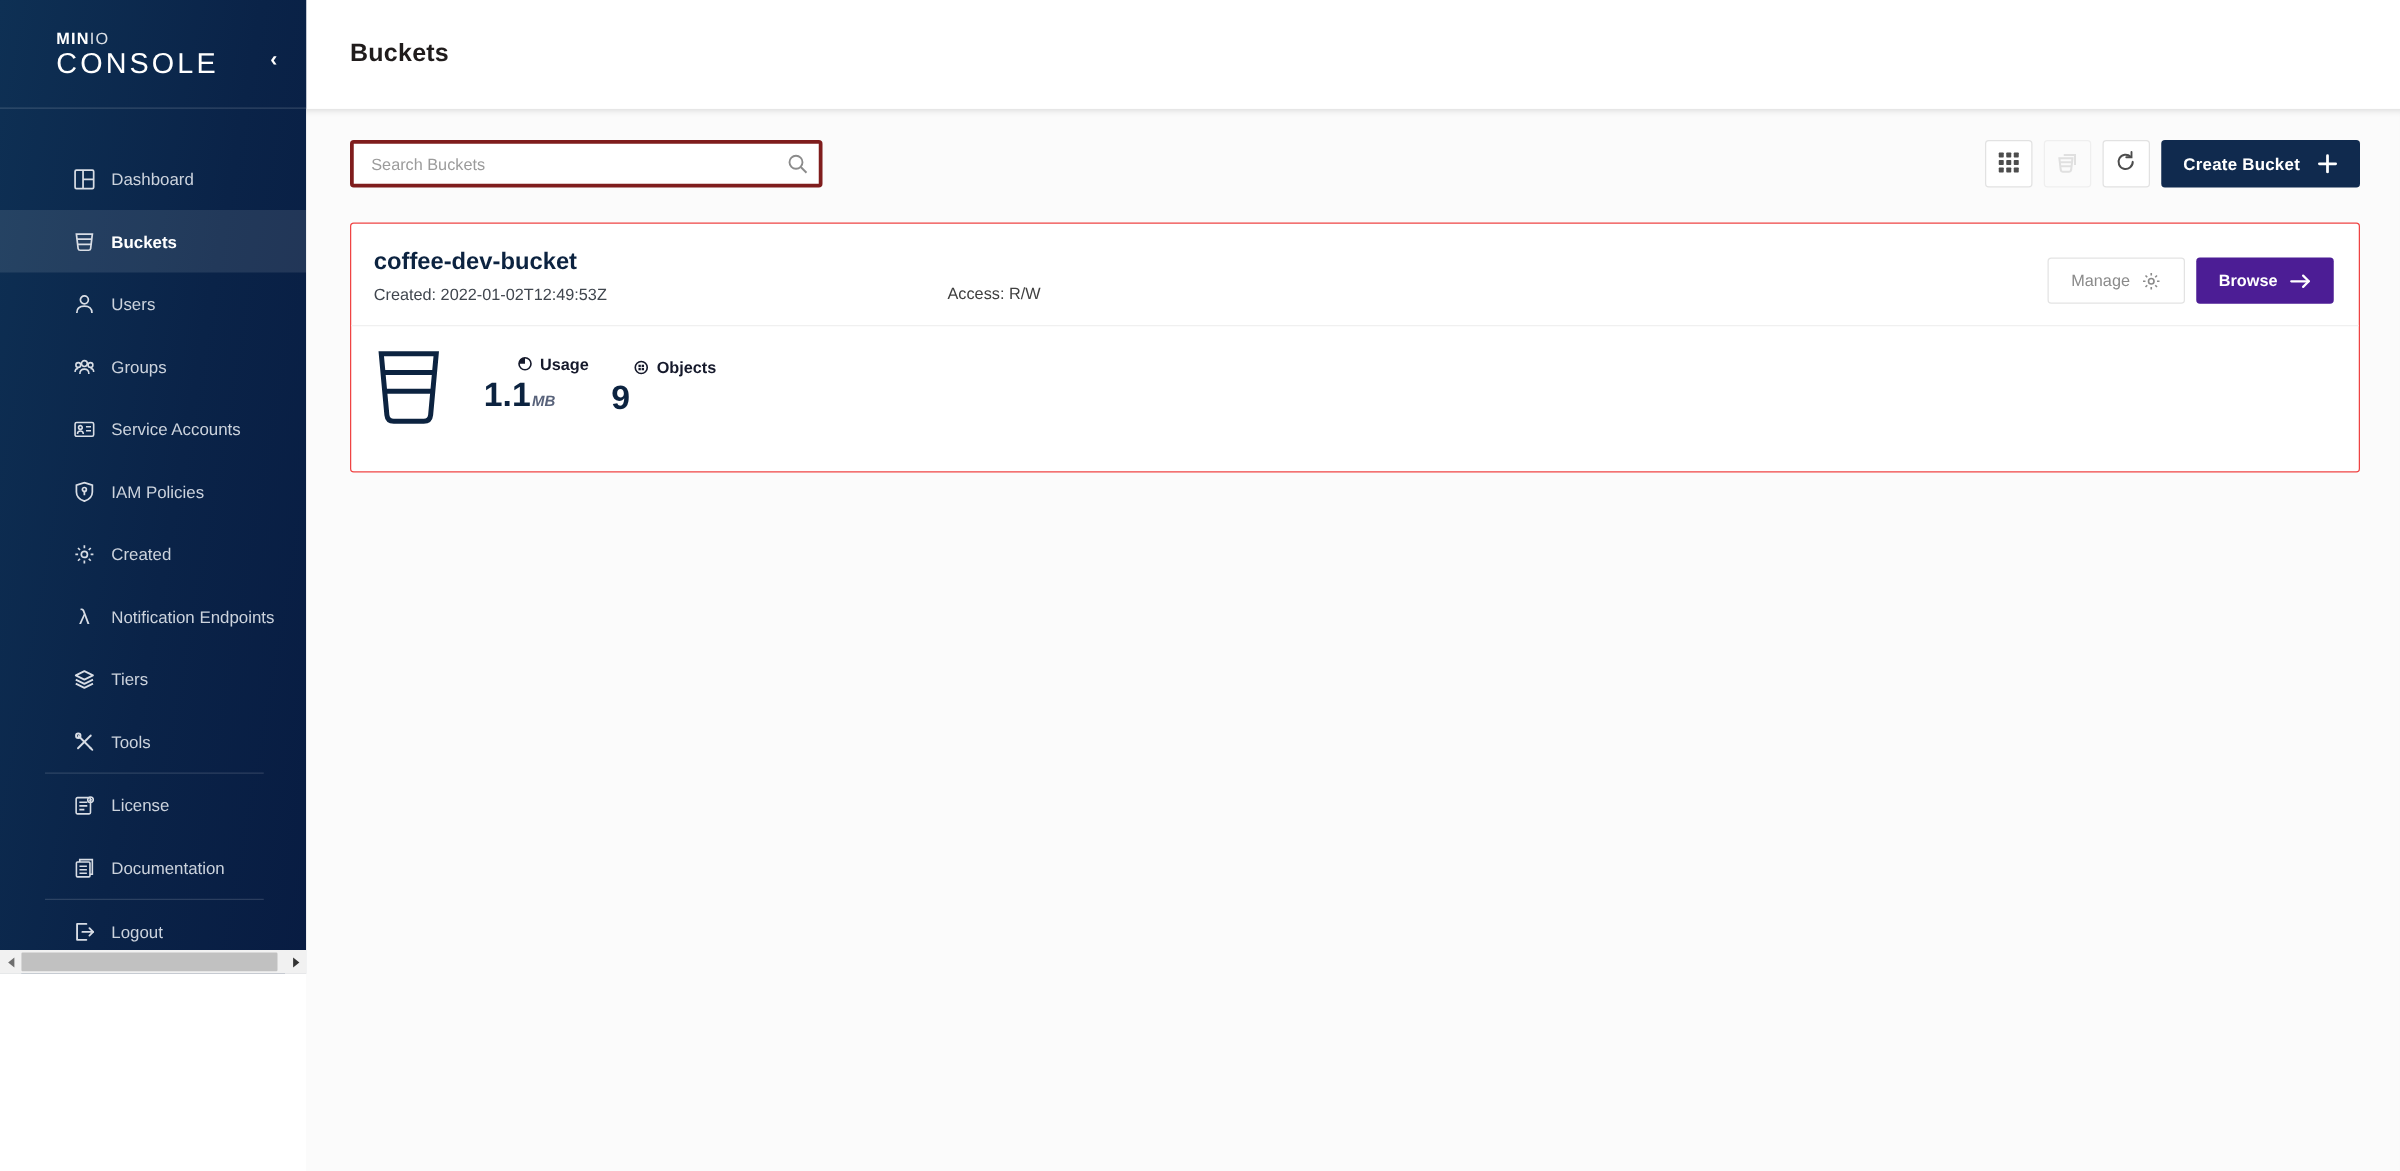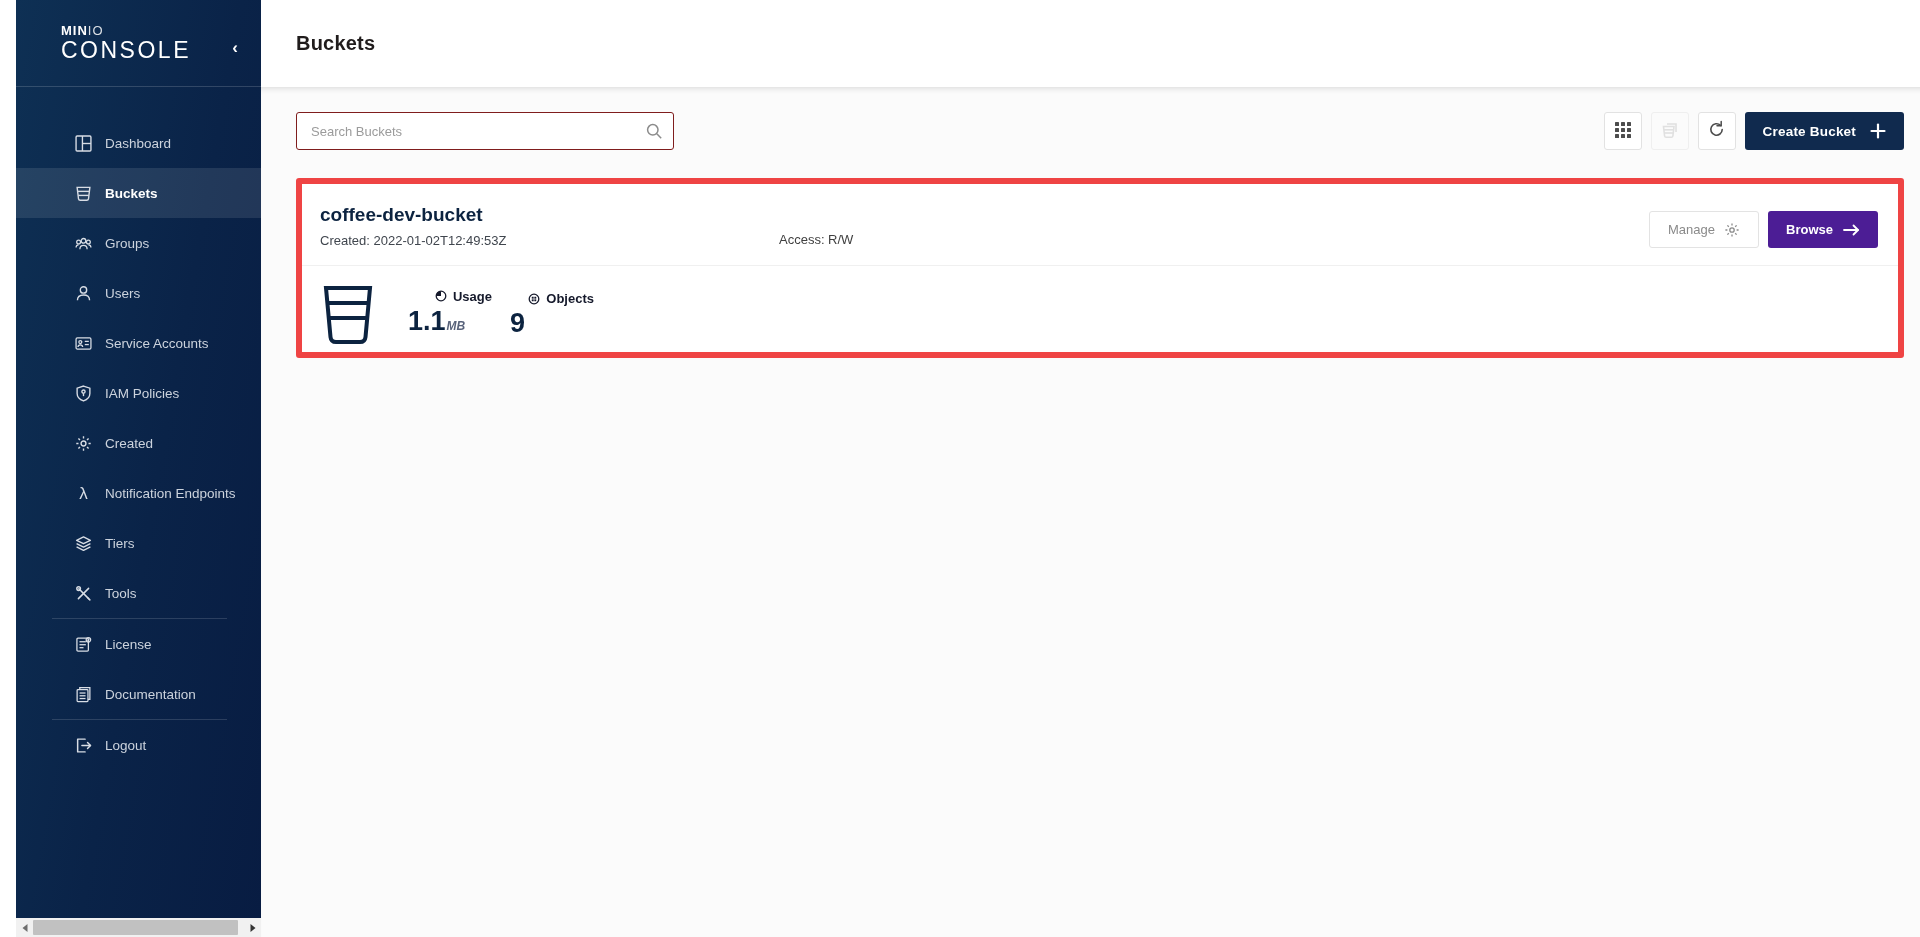--- a/index.html
+++ b/index.html
@@ -1,22 +1,22 @@
 <!DOCTYPE html>
 <html><head>
 <meta charset="utf-8">
 <style>
   * { margin:0; padding:0; box-sizing:border-box; }
   html,body { width:1920px; height:937px; font-family:"Liberation Sans", sans-serif; background:#fff; overflow:hidden; }
   .app { display:flex; width:1920px; height:937px; }
 
   
-  .sidebar { position:relative; width:245px; height:937px; flex:0 0 245px;
+  .sidebar { position:relative; width:245px; height:779px; flex:0 0 245px;
     background:linear-gradient(100deg,#0e3054 0%,#0a2348 55%,#081c42 100%);
-    color:#cfd6e0; display:flex; flex-direction:column;margin-left:16px; }
+    color:#cfd6e0; display:flex; flex-direction:column; }
   .logo-area { height:87px; padding:24px 18px 0 45px; position:relative;
     border-bottom:1px solid rgba(255,255,255,0.16); flex:0 0 87px; }
   .brand-line1 { font-size:13px; letter-spacing:1px; color:#fff; line-height:13px; }
   .brand-bold { font-weight:700; }
   .brand-thin { font-weight:400; opacity:.85; }
   .brand-line2 { font-size:23px; font-weight:300; color:#fff; letter-spacing:2.5px; line-height:26px; }
   .collapse-btn { position:absolute; right:16px; top:38px; width:20px; height:20px;
     background:transparent; border:none; color:#fff; font-size:17px; font-weight:700; cursor:pointer; line-height:20px; }
   .menu { padding-top:31px; flex:1 1 auto; overflow:hidden; }
   .menu-item { display:flex; align-items:center; height:50px; padding-left:59px; cursor:pointer;
@@ -39,36 +39,36 @@
 
   
   .main { flex:1 1 auto; display:flex; flex-direction:column; height:937px; background:#fbfbfb; }
   .header { height:87px; flex:0 0 87px; background:#fff; display:flex; align-items:center; padding-left:35px; }
   .page-title { font-size:20px; font-weight:700; color:#201c1c; letter-spacing:.2px; }
   .body { flex:1 1 auto; position:relative; background:#fbfbfb;
     box-shadow:inset 0 6px 6px -5px rgba(0,0,0,0.15); padding:25px 32px 0 35px; }
 
   .toolbar { display:flex; align-items:center; }
   .search-wrap { position:relative; width:378px; height:38px; }
-  .search-input { width:100%; height:38px; border:1px solid #7f1d1d; border-radius:3px; background:#fff;
+  .search-input { width:100%; height:38px; border:3px solid #7f1d1d; border-radius:3px; background:#fff;
     padding:0 40px 0 14px; font-size:13px; color:#333; font-family:"Liberation Sans",sans-serif; outline:none; }
   .search-input::placeholder { color:#9b9b9b; }
   .search-icon { position:absolute; right:11px; top:10px; width:18px; height:18px; color:#8b8b8b; }
 
   .toolbar-right { margin-left:auto; display:flex; align-items:flex-end; }
   .icon-btn { width:38px; height:38px; border:1px solid #e2e2e2; background:#fff; border-radius:3px;
     display:flex; align-items:center; justify-content:center; cursor:pointer; margin-left:9px; color:#4d4d4d; }
   .icon-btn.disabled { background:#fbfbfb; border-color:#efefef; color:#e0e0e0; cursor:default; }
   .primary-btn { margin-left:9px; height:38px; background:#102a4e; color:#fff; border:none; border-radius:3px;
     font-size:13.5px; font-weight:700; display:flex; align-items:center; cursor:pointer;
     font-family:"Liberation Sans",sans-serif; padding:0 18px; letter-spacing:.2px; }
   .primary-btn .btn-ic { margin-left:14px; display:flex; }
 
   
-  .bucket-card { margin-top:28px; width:1608px; height:180px; background:#fff; border:6px solid #ef4444;
+  .bucket-card { margin-top:28px; width:1608px; height:200px; background:#fff; border:1px solid #ef4444;
     border-radius:3px; position:relative; cursor:pointer; }
   .card-top { height:82px; border-bottom:1px solid #f0f0f0; position:relative; padding:20px 20px 0 18px; }
   .bucket-name { font-size:19px; font-weight:700; color:#0c2340; line-height:22px; }
   .bucket-created { font-size:13px; color:#40464e; margin-top:7px; }
   .bucket-access { position:absolute; left:477px; top:48px; font-size:13px; color:#404040; }
   .card-actions { position:absolute; right:20px; top:27px; display:flex; }
   .manage-btn { width:110px; height:37px; background:#fff; border:1px solid #e3e3e3; border-radius:3px;
     color:#8a8a8a; font-size:13px; display:flex; align-items:center; justify-content:center; cursor:pointer;
     font-family:"Liberation Sans",sans-serif; }
   .manage-btn .btn-ic { margin-left:9px; display:flex; color:#8a8a8a; }
@@ -121,40 +121,40 @@
               <path d="M2 2.2 H14 L12.7 13 q-.2 1.3 -1.6 1.3 H4.9 q-1.4 0 -1.6 -1.3 Z"></path>
               <line x1="2.5" y1="6" x2="13.5" y2="6"></line>
               <line x1="3" y1="9.8" x2="13" y2="9.8"></line>
             </svg>
         </span>
         <span>Buckets</span>
       </div>
 
       <div class="menu-item">
         <span class="mi-icon">
+          <svg viewBox="0 0 16 16" fill="none" stroke="currentColor" stroke-width="1.3">
+              <circle cx="8" cy="4.6" r="3"></circle>
+              <path d="M2.3 14.4 q0-5 5.7-5 t5.7 5"></path>
+            </svg>
+        </span>
+        <span>Users</span>
+      </div>
+
+      <div class="menu-item">
+        <span class="mi-icon">
           <svg viewBox="0 0 16 16" fill="none" stroke="currentColor" stroke-width="1.2">
               <circle cx="8" cy="5.5" r="2.2"></circle>
               <circle cx="3.4" cy="6.6" r="1.8"></circle>
               <circle cx="12.6" cy="6.6" r="1.8"></circle>
               <path d="M4.6 13.3 q0-3.6 3.4-3.6 t3.4 3.6"></path>
               <path d="M1 11.8 q0-2.6 2.4-2.6"></path>
               <path d="M15 11.8 q0-2.6-2.4-2.6"></path>
             </svg>
         </span>
         <span>Groups</span>
-      </div>
-
-      <div class="menu-item">
-        <span class="mi-icon">
-          <svg viewBox="0 0 16 16" fill="none" stroke="currentColor" stroke-width="1.3">
-              <circle cx="8" cy="4.6" r="3"></circle>
-              <path d="M2.3 14.4 q0-5 5.7-5 t5.7 5"></path>
-            </svg>
-        </span>
-        <span>Users</span>
       </div>
 
       <div class="menu-item">
         <span class="mi-icon">
           <svg viewBox="0 0 16 16" fill="none" stroke="currentColor" stroke-width="1.2">
               <rect x="1" y="2.8" width="14" height="10.4" rx="1.2"></rect>
               <circle cx="5" cy="6.6" r="1.4"></circle>
               <path d="M2.8 11.4 q0-2.2 2.2-2.2 t2.2 2.2"></path>
               <line x1="9.2" y1="6" x2="13" y2="6"></line>
               <line x1="9.2" y1="9" x2="13" y2="9"></line>

